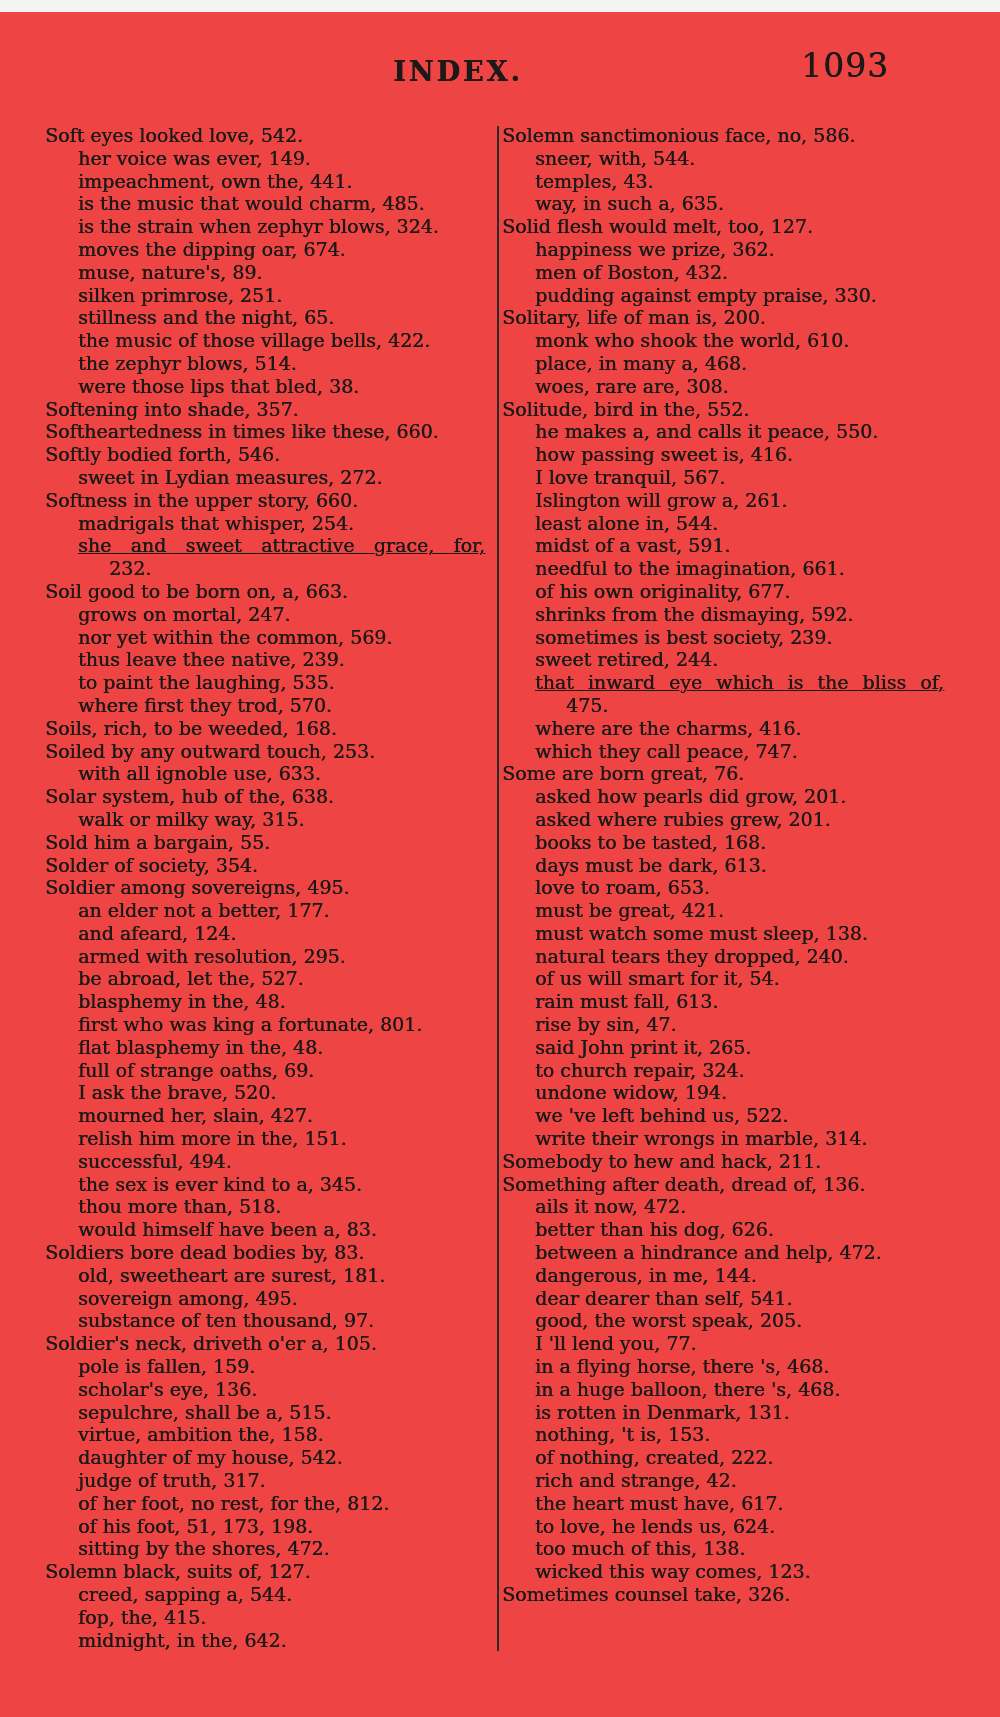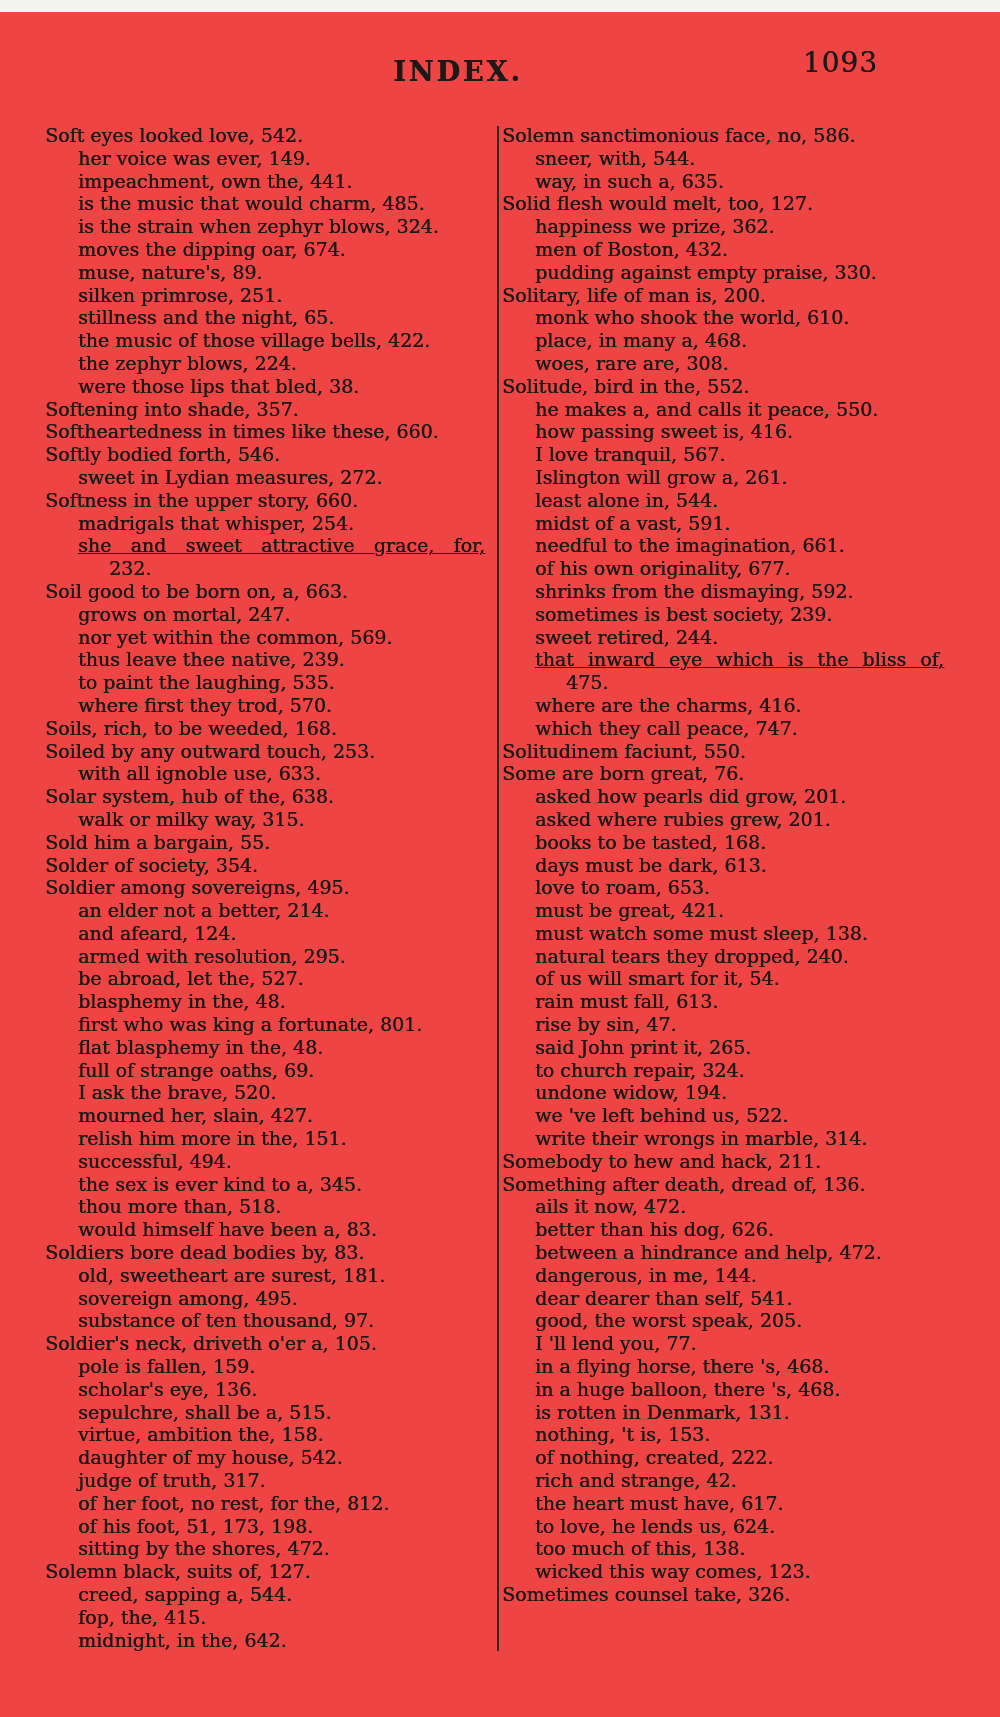--- a/index.html
+++ b/index.html
@@ -29,23 +29,23 @@
     position: absolute;
     left: 458px;
     transform: translateX(-50%);
     top: 44px;
     font-size: 27px;
     letter-spacing: 3px;
     font-weight: bold;
   }
   .page-number {
     position: absolute;
-    right: 122px;
+    right: 111px;
     top: 34px;
-    font-size: 28px;
+    font-size: 33px;
     letter-spacing: 1px;
   }
   .content {
     display: flex;
     align-items: stretch;
     padding: 0 56px 0 45px;
     box-sizing: border-box;
   }
   .col {
     font-size: 19px;
@@ -93,21 +93,21 @@
         <div class="line indent-0">Soft eyes looked love, 542.</div>
         <div class="line indent-1">her voice was ever, 149.</div>
         <div class="line indent-1">impeachment, own the, 441.</div>
         <div class="line indent-1">is the music that would charm, 485.</div>
         <div class="line indent-1">is the strain when zephyr blows, 324.</div>
         <div class="line indent-1">moves the dipping oar, 674.</div>
         <div class="line indent-1">muse, nature's, 89.</div>
         <div class="line indent-1">silken primrose, 251.</div>
         <div class="line indent-1">stillness and the night, 65.</div>
         <div class="line indent-1">the music of those village bells, 422.</div>
-        <div class="line indent-1">the zephyr blows, 224.</div>
+        <div class="line indent-1">the zephyr blows, 514.</div>
         <div class="line indent-1">were those lips that bled, 38.</div>
         <div class="line indent-0">Softening into shade, 357.</div>
         <div class="line indent-0">Softheartedness in times like these, 660.</div>
         <div class="line indent-0">Softly bodied forth, 546.</div>
         <div class="line indent-1">sweet in Lydian measures, 272.</div>
         <div class="line indent-0">Softness in the upper story, 660.</div>
         <div class="line indent-1">madrigals that whisper, 254.</div>
         <div class="line indent-1 justify">she and sweet attractive grace, for,</div>
         <div class="line indent-2">232.</div>
         <div class="line indent-0">Soil good to be born on, a, 663.</div>
@@ -117,21 +117,21 @@
         <div class="line indent-1">to paint the laughing, 535.</div>
         <div class="line indent-1">where first they trod, 570.</div>
         <div class="line indent-0">Soils, rich, to be weeded, 168.</div>
         <div class="line indent-0">Soiled by any outward touch, 253.</div>
         <div class="line indent-1">with all ignoble use, 633.</div>
         <div class="line indent-0">Solar system, hub of the, 638.</div>
         <div class="line indent-1">walk or milky way, 315.</div>
         <div class="line indent-0">Sold him a bargain, 55.</div>
         <div class="line indent-0">Solder of society, 354.</div>
         <div class="line indent-0">Soldier among sovereigns, 495.</div>
-        <div class="line indent-1">an elder not a better, 214.</div>
+        <div class="line indent-1">an elder not a better, 177.</div>
         <div class="line indent-1">and afeard, 124.</div>
         <div class="line indent-1">armed with resolution, 295.</div>
         <div class="line indent-1">be abroad, let the, 527.</div>
         <div class="line indent-1">blasphemy in the, 48.</div>
         <div class="line indent-1">first who was king a fortunate, 801.</div>
         <div class="line indent-1">flat blasphemy in the, 48.</div>
         <div class="line indent-1">full of strange oaths, 69.</div>
         <div class="line indent-1">I ask the brave, 520.</div>
         <div class="line indent-1">mourned her, slain, 427.</div>
         <div class="line indent-1">relish him more in the, 151.</div>
@@ -155,20 +155,21 @@
         <div class="line indent-1">sitting by the shores, 472.</div>
         <div class="line indent-0">Solemn black, suits of, 127.</div>
         <div class="line indent-1">creed, sapping a, 544.</div>
         <div class="line indent-1">fop, the, 415.</div>
         <div class="line indent-1">midnight, in the, 642.</div>
       </div>
     <div class="divider"></div>
     <div class="col col-right">
         <div class="line indent-0">Solemn sanctimonious face, no, 586.</div>
         <div class="line indent-1">sneer, with, 544.</div>
+        <div class="line indent-1">temples, 43.</div>
         <div class="line indent-1">way, in such a, 635.</div>
         <div class="line indent-0">Solid flesh would melt, too, 127.</div>
         <div class="line indent-1">happiness we prize, 362.</div>
         <div class="line indent-1">men of Boston, 432.</div>
         <div class="line indent-1">pudding against empty praise, 330.</div>
         <div class="line indent-0">Solitary, life of man is, 200.</div>
         <div class="line indent-1">monk who shook the world, 610.</div>
         <div class="line indent-1">place, in many a, 468.</div>
         <div class="line indent-1">woes, rare are, 308.</div>
         <div class="line indent-0">Solitude, bird in the, 552.</div>
@@ -180,21 +181,20 @@
         <div class="line indent-1">midst of a vast, 591.</div>
         <div class="line indent-1">needful to the imagination, 661.</div>
         <div class="line indent-1">of his own originality, 677.</div>
         <div class="line indent-1">shrinks from the dismaying, 592.</div>
         <div class="line indent-1">sometimes is best society, 239.</div>
         <div class="line indent-1">sweet retired, 244.</div>
         <div class="line indent-1 justify">that inward eye which is the bliss of,</div>
         <div class="line indent-2">475.</div>
         <div class="line indent-1">where are the charms, 416.</div>
         <div class="line indent-1">which they call peace, 747.</div>
-        <div class="line indent-0">Solitudinem faciunt, 550.</div>
         <div class="line indent-0">Some are born great, 76.</div>
         <div class="line indent-1">asked how pearls did grow, 201.</div>
         <div class="line indent-1">asked where rubies grew, 201.</div>
         <div class="line indent-1">books to be tasted, 168.</div>
         <div class="line indent-1">days must be dark, 613.</div>
         <div class="line indent-1">love to roam, 653.</div>
         <div class="line indent-1">must be great, 421.</div>
         <div class="line indent-1">must watch some must sleep, 138.</div>
         <div class="line indent-1">natural tears they dropped, 240.</div>
         <div class="line indent-1">of us will smart for it, 54.</div>

